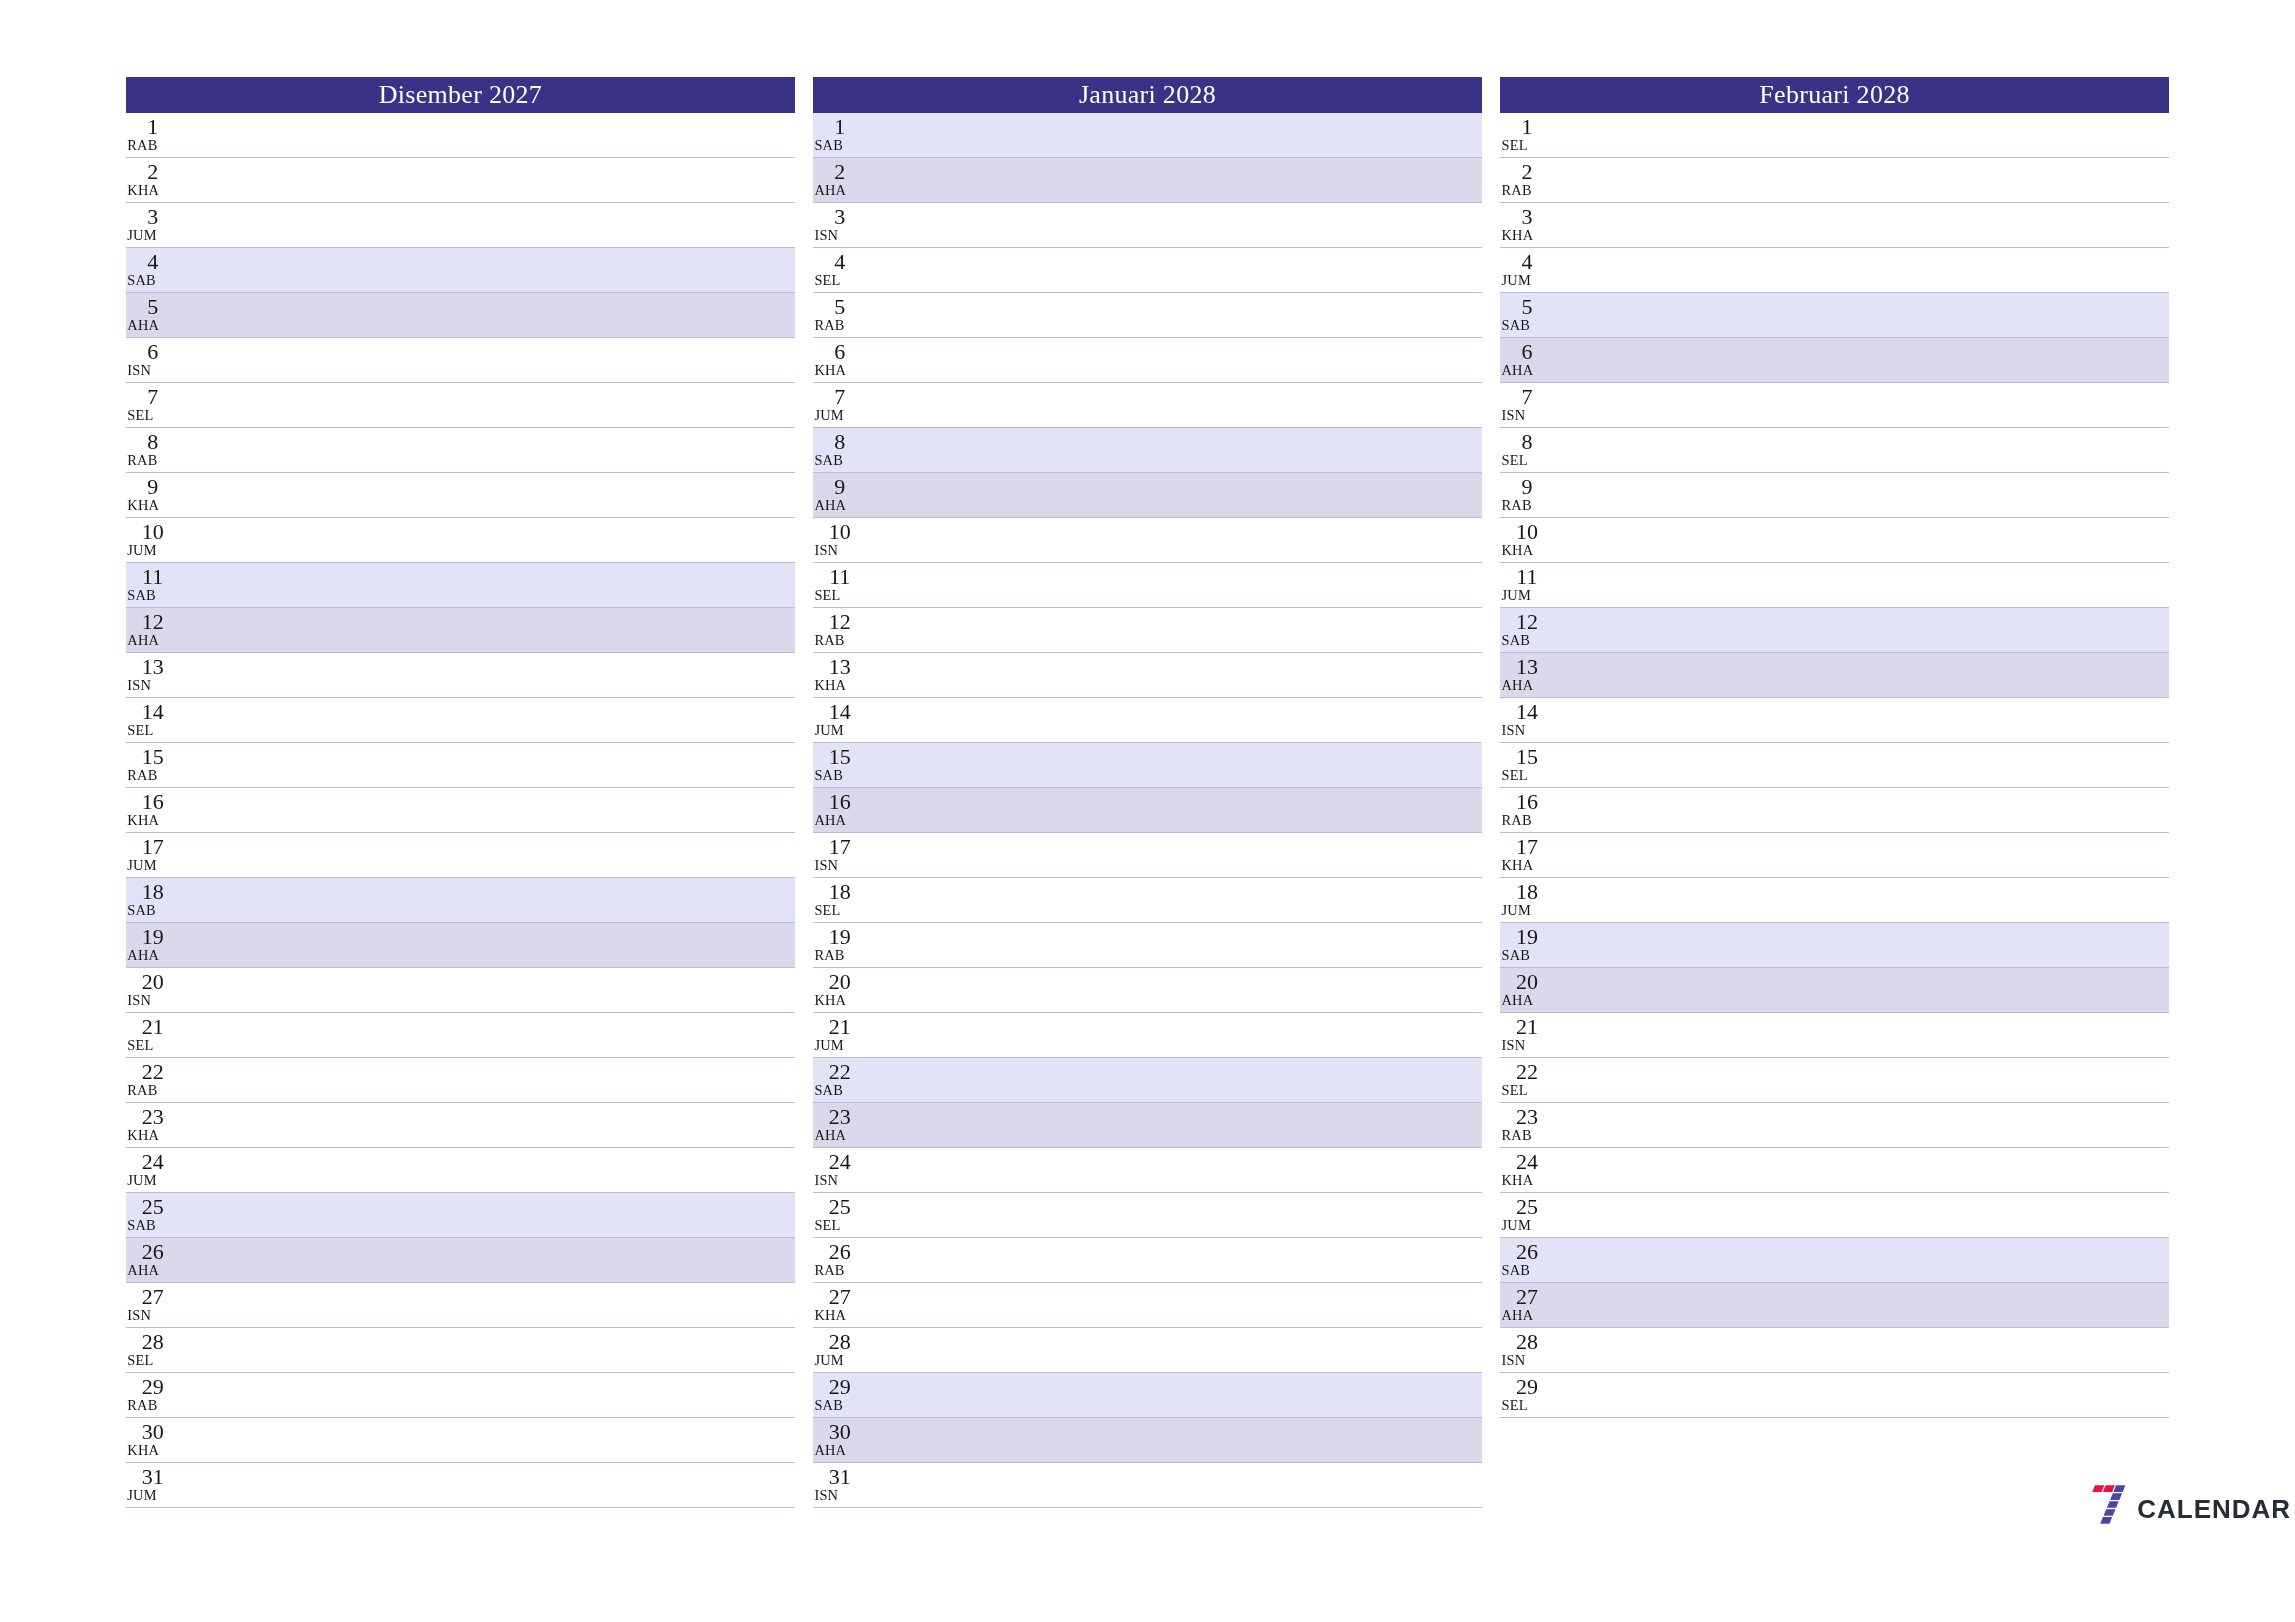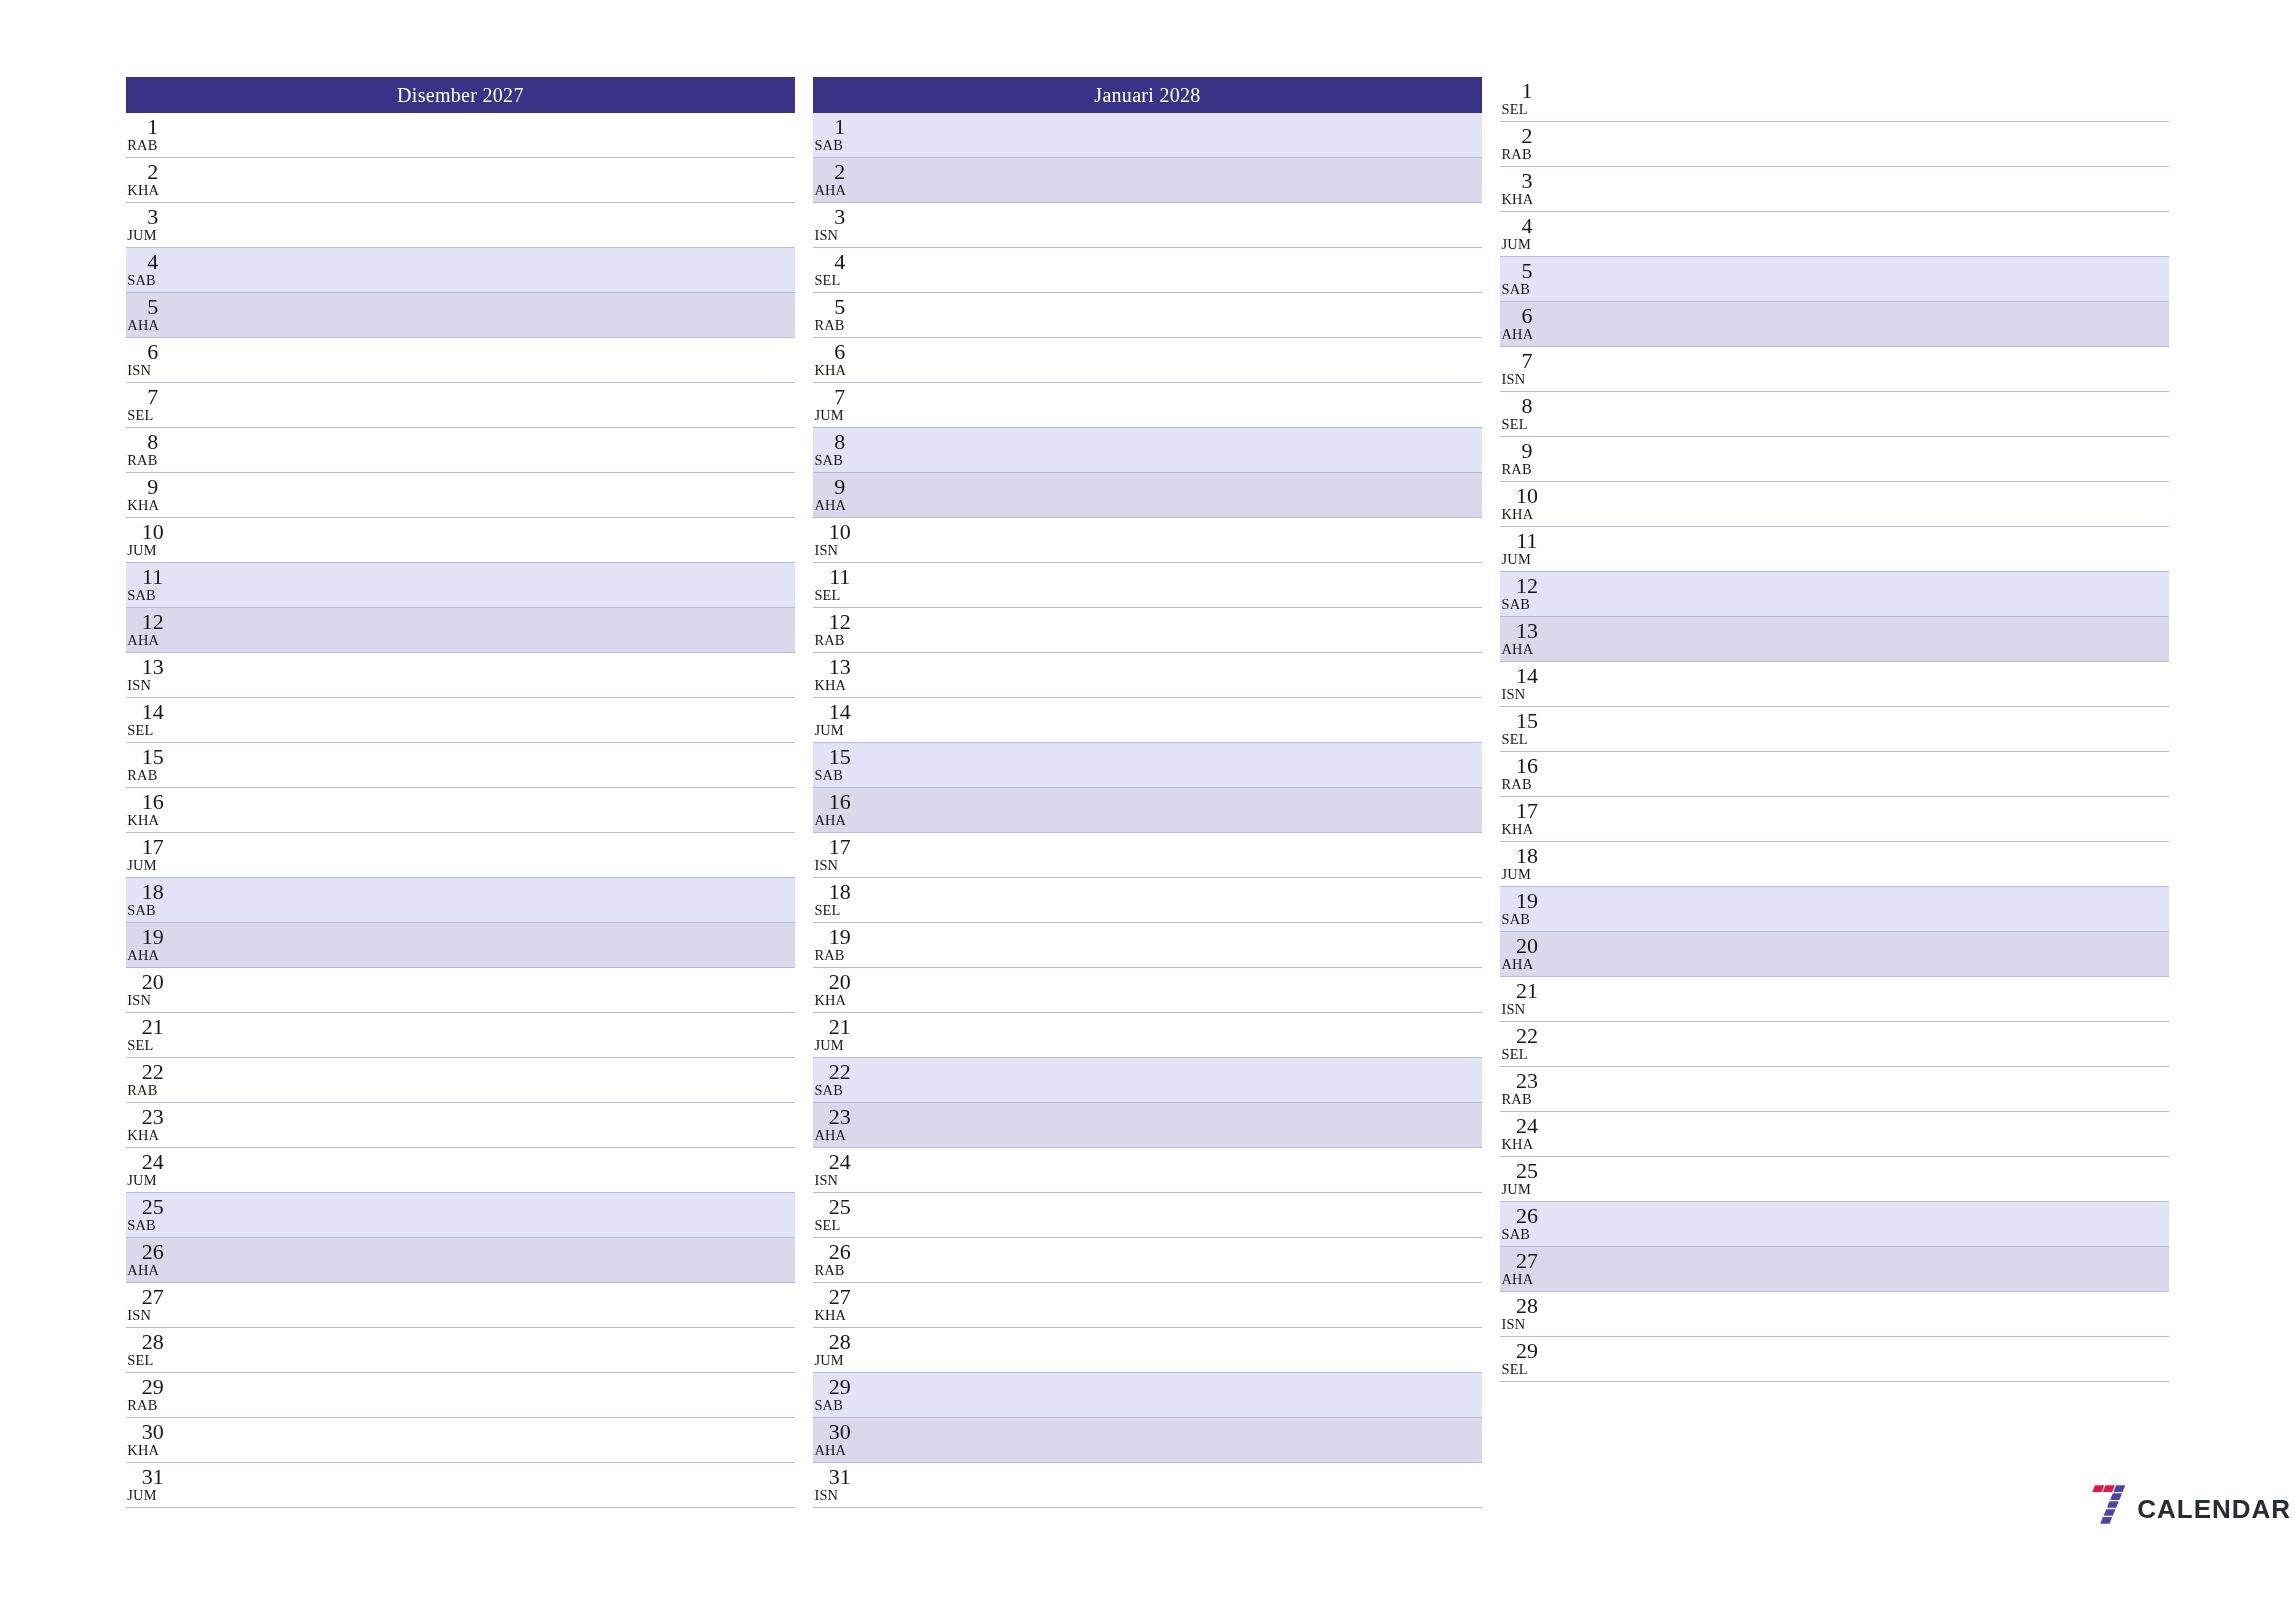--- a/index.html
+++ b/index.html
@@ -32,21 +32,21 @@
     position: relative;
   }
 
   .month-header {
     height: 36px;
     background: #3a3287;
     color: #ffffff;
     display: flex;
     align-items: center;
     justify-content: center;
-    font-size: 20px;
+    font-size: 26px;
     font-weight: normal;
     letter-spacing: 0.3px;
     font-family: "Liberation Serif", "DejaVu Serif", serif;
   }
 
   .days-list {
     display: flex;
     flex-direction: column;
   }
 
@@ -360,20 +360,21 @@
           <span class="day-num">30</span>
           <span class="day-abbr">AHA</span>
         </div>
         <div class="day-row">
           <span class="day-num">31</span>
           <span class="day-abbr">ISN</span>
         </div>
       </div>
     </div>
     <div class="month-col">
+      <div class="month-header">Februari 2028</div>
       <div class="days-list">
         <div class="day-row">
           <span class="day-num">1</span>
           <span class="day-abbr">SEL</span>
         </div>
         <div class="day-row">
           <span class="day-num">2</span>
           <span class="day-abbr">RAB</span>
         </div>
         <div class="day-row">

